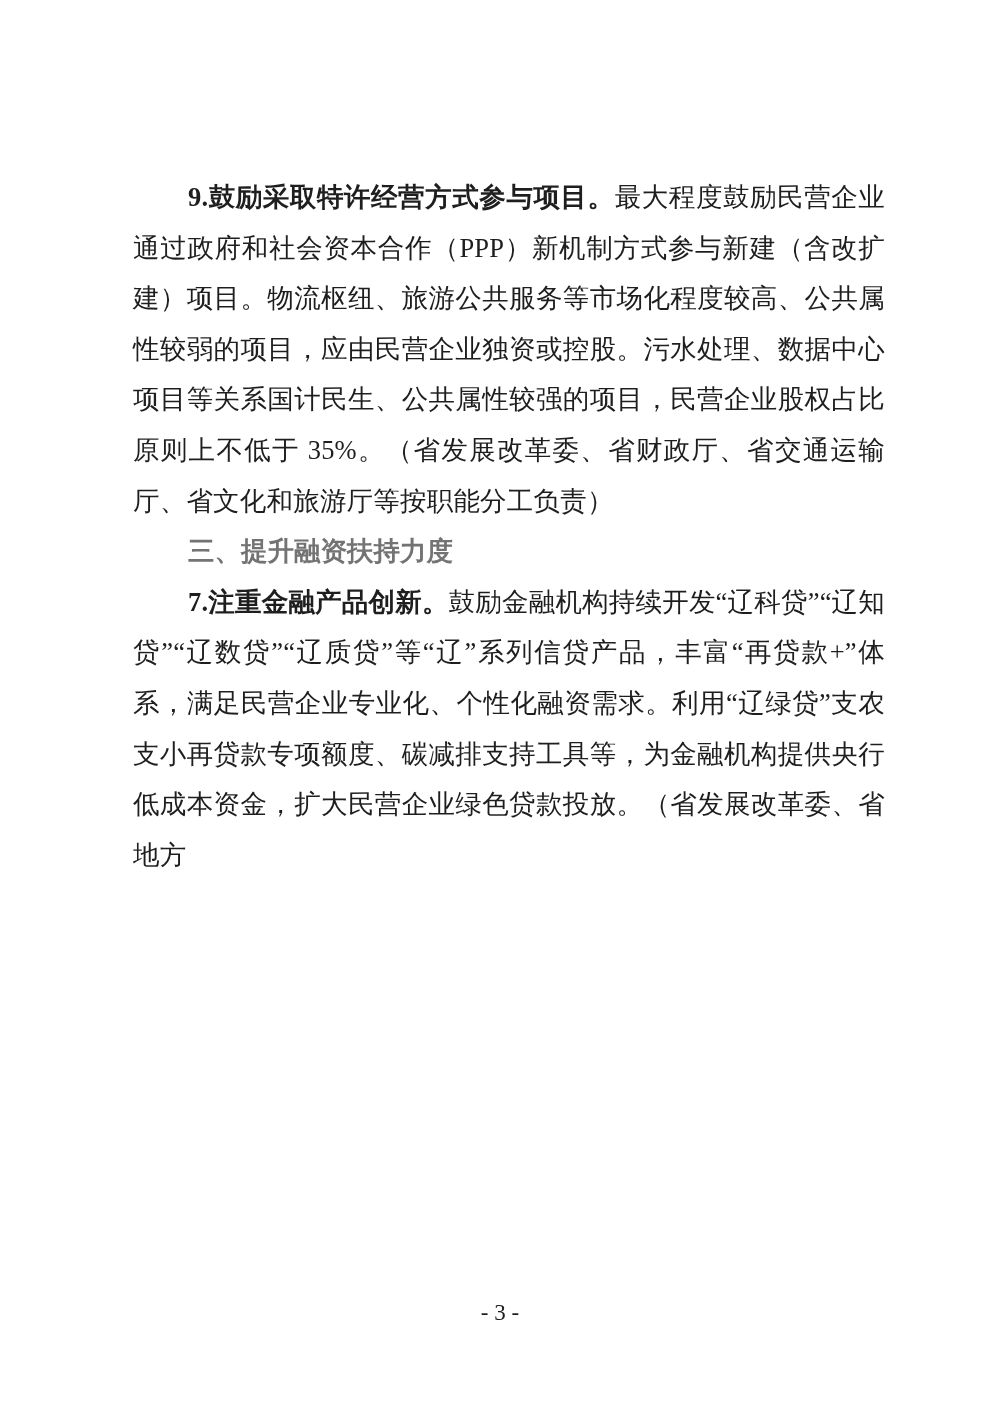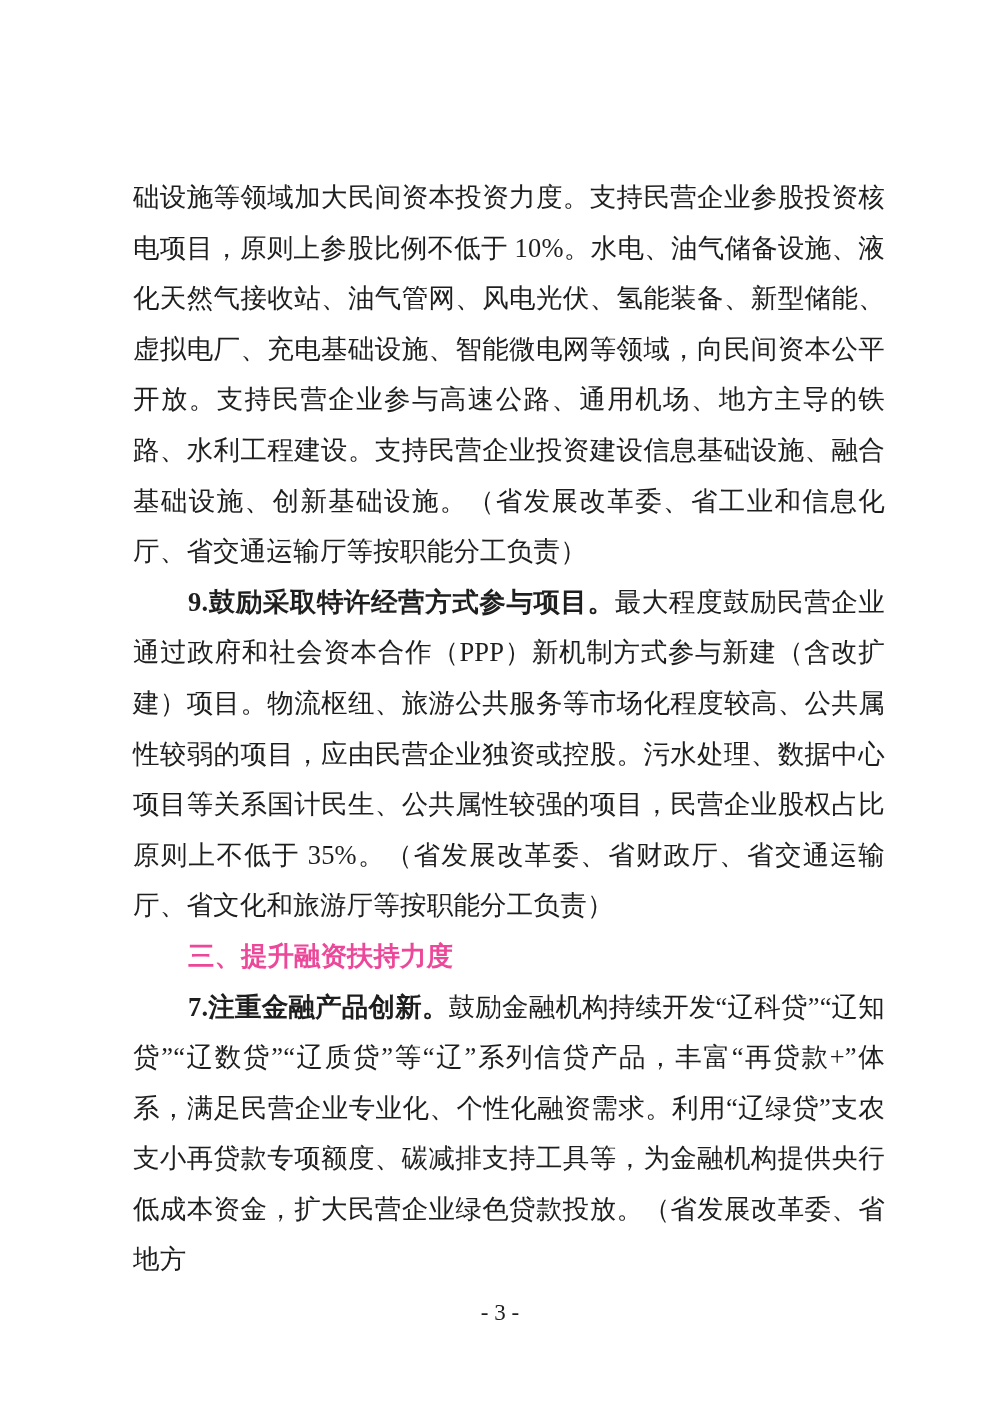--- a/index.html
+++ b/index.html
@@ -39,21 +39,21 @@
   .run-bold {
     font-weight: bold;
   }
   .heading {
     margin: 0;
     font-family: "Liberation Sans", sans-serif;
     font-weight: bold;
     font-size: 26.5px;
     line-height: 50.6px;
     text-indent: 55px;
-    color: #ec4899;
+    color: #737373;
     text-align: left;
   }
   .page-number {
     position: absolute;
     top: 1298px;
     left: 0;
     width: 100%;
     text-align: center;
     font-size: 23px;
     line-height: 30px;
@@ -61,21 +61,20 @@
     font-family: "Liberation Serif", serif;
   }
 </style>
 </head>
 <body>
 
 <div class="page">
 
   <div class="body-text">
 
-    <p class="para"><span>础设施等领域加大民间资本投资力度。支持民营企业参股投资核电项目，原则上参股比例不低于 10%。水电、油气储备设施、液化天然气接收站、油气管网、风电光伏、氢能装备、新型储能、虚拟电厂、充电基础设施、智能微电网等领域，向民间资本公平开放。支持民营企业参与高速公路、通用机场、地方主导的铁路、水利工程建设。支持民营企业投资建设信息基础设施、融合基础设施、创新基础设施。（省发展改革委、省工业和信息化厅、省交通运输厅等按职能分工负责）</span></p>
 
     <p class="para indent"><span class="run-bold">9.鼓励采取特许经营方式参与项目。</span><span>最大程度鼓励民营企业通过政府和社会资本合作（PPP）新机制方式参与新建（含改扩建）项目。物流枢纽、旅游公共服务等市场化程度较高、公共属性较弱的项目，应由民营企业独资或控股。污水处理、数据中心项目等关系国计民生、公共属性较强的项目，民营企业股权占比原则上不低于 35%。（省发展改革委、省财政厅、省交通运输厅、省文化和旅游厅等按职能分工负责）</span></p>
 
     <p class="heading"><span>三、提升融资扶持力度</span></p>
 
     <p class="para indent"><span class="run-bold">7.注重金融产品创新。</span><span>鼓励金融机构持续开发“辽科贷”“辽知贷”“辽数贷”“辽质贷”等“辽”系列信贷产品，丰富“再贷款+”体系，满足民营企业专业化、个性化融资需求。利用“辽绿贷”支农支小再贷款专项额度、碳减排支持工具等，为金融机构提供央行低成本资金，扩大民营企业绿色贷款投放。（省发展改革委、省地方</span></p>
 
   </div>
 
   <div class="page-number">- 3 -</div>

